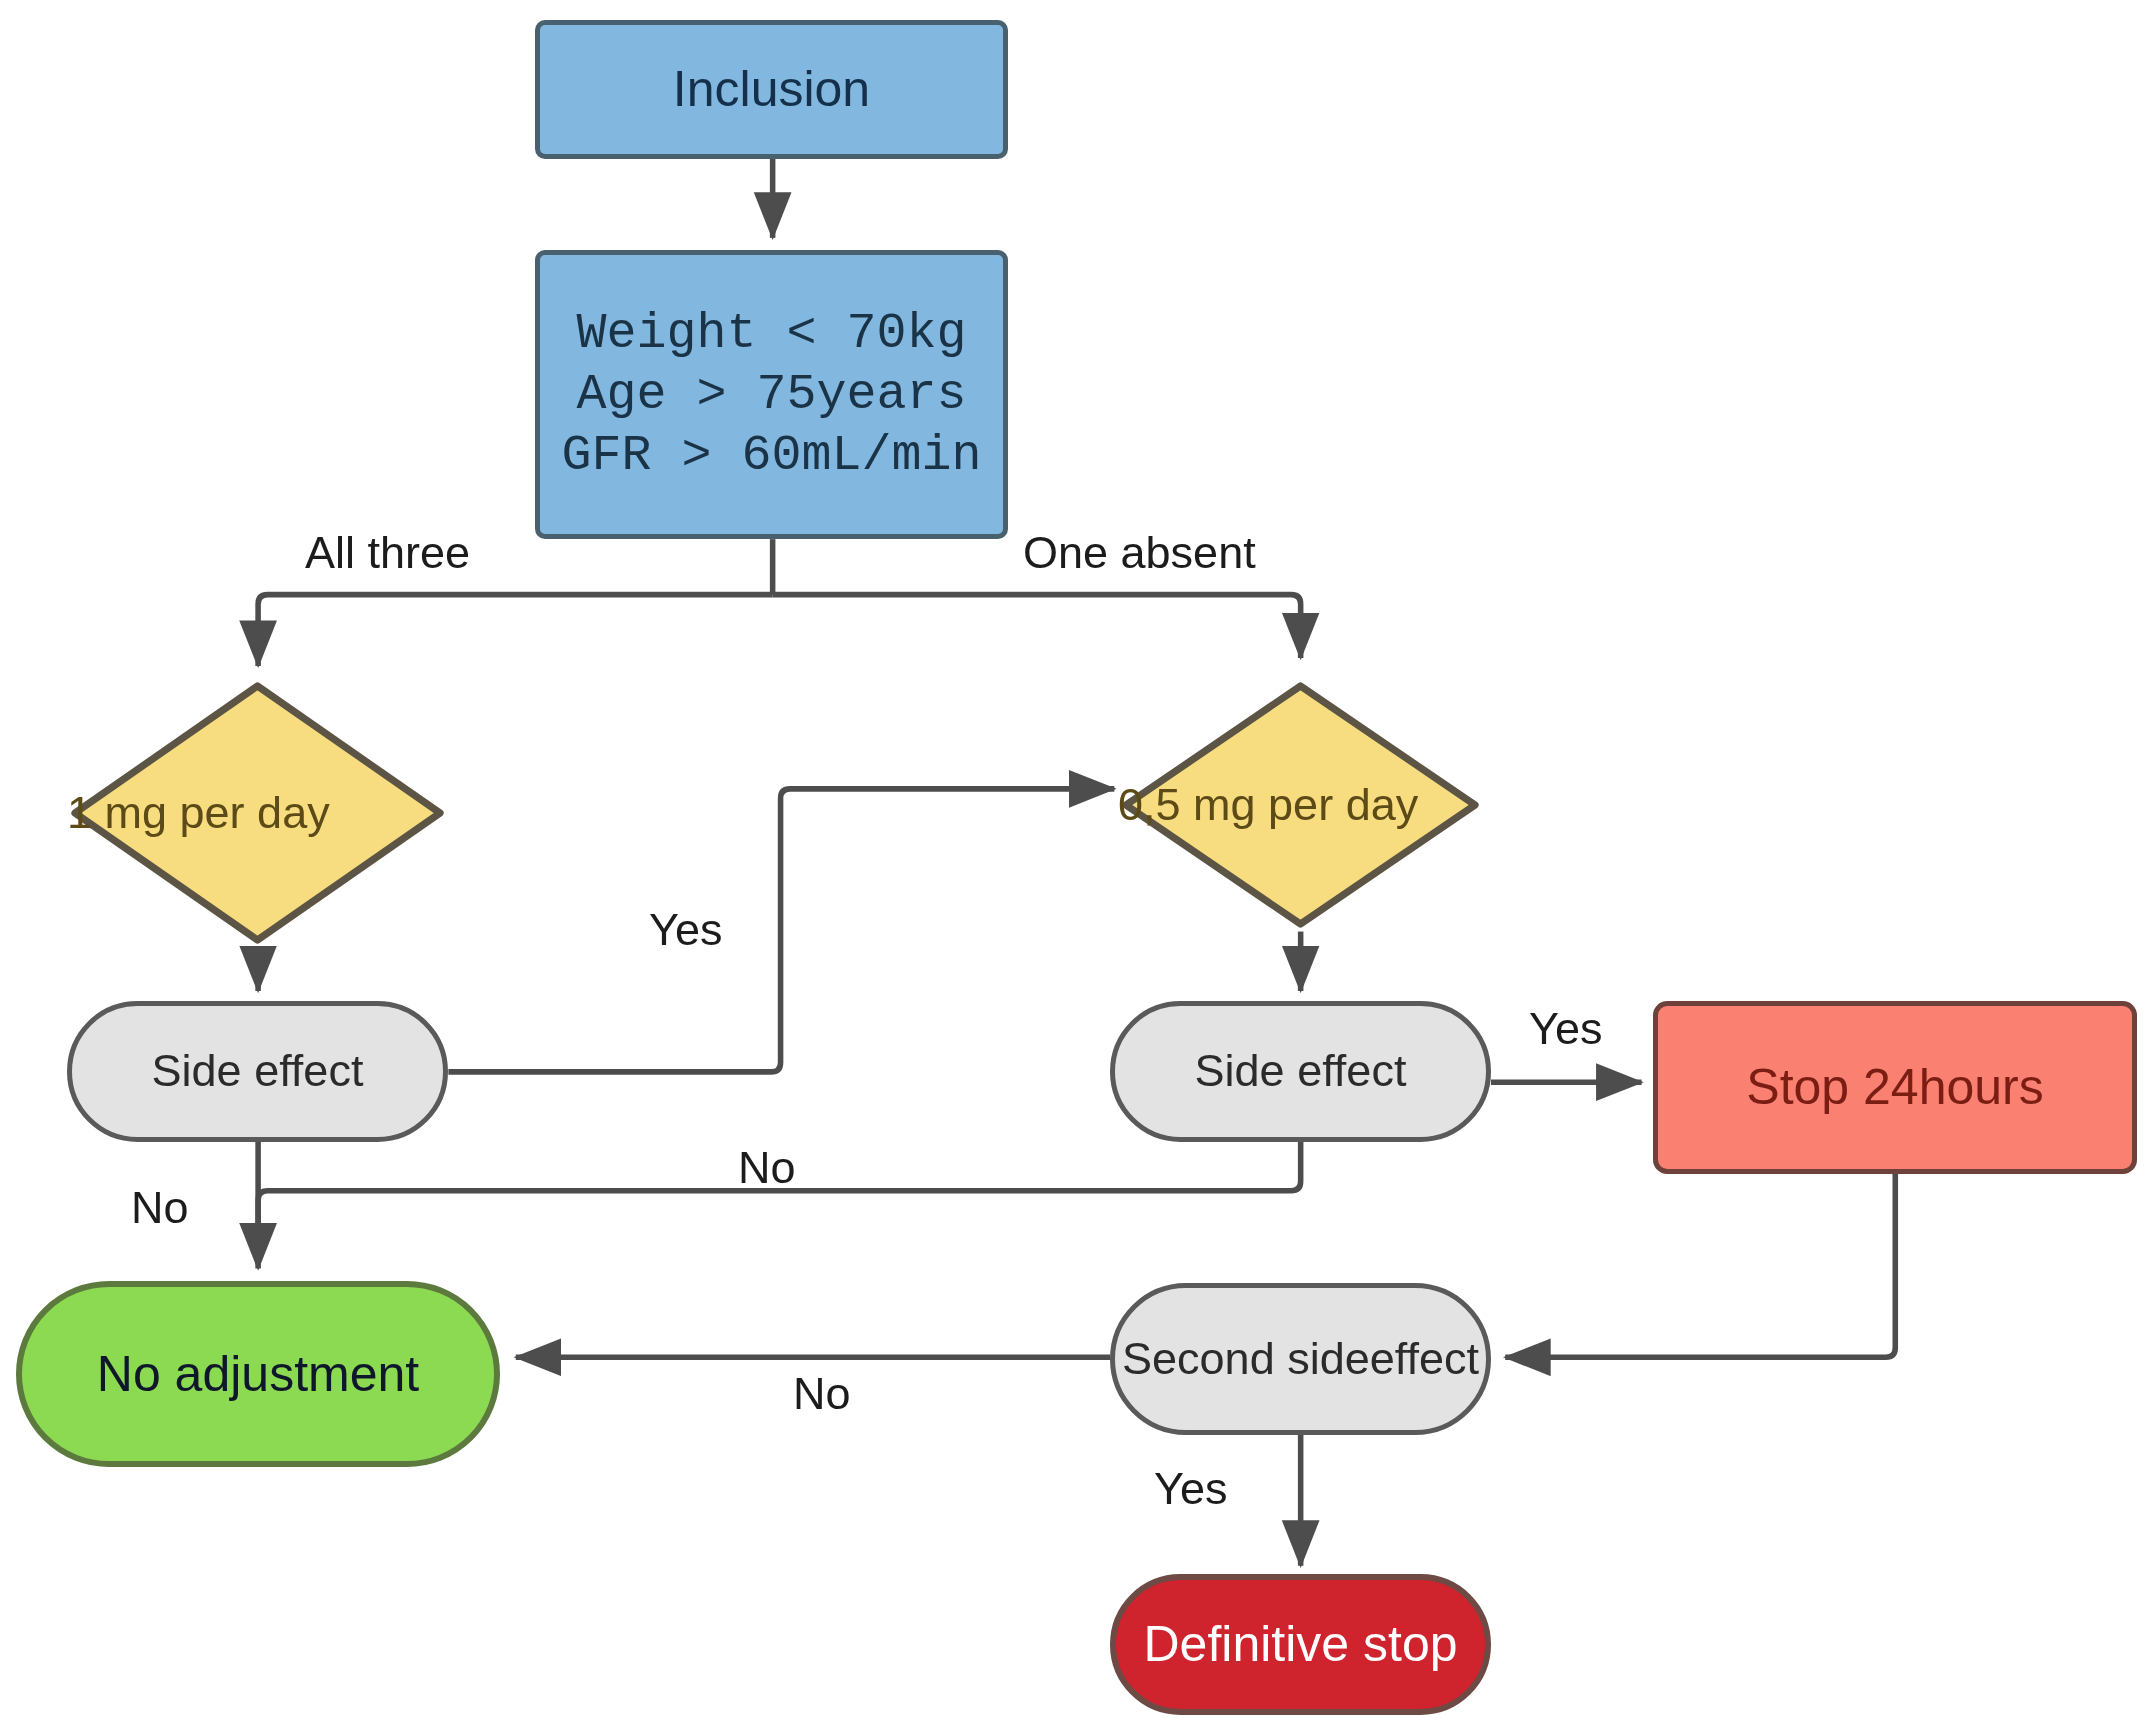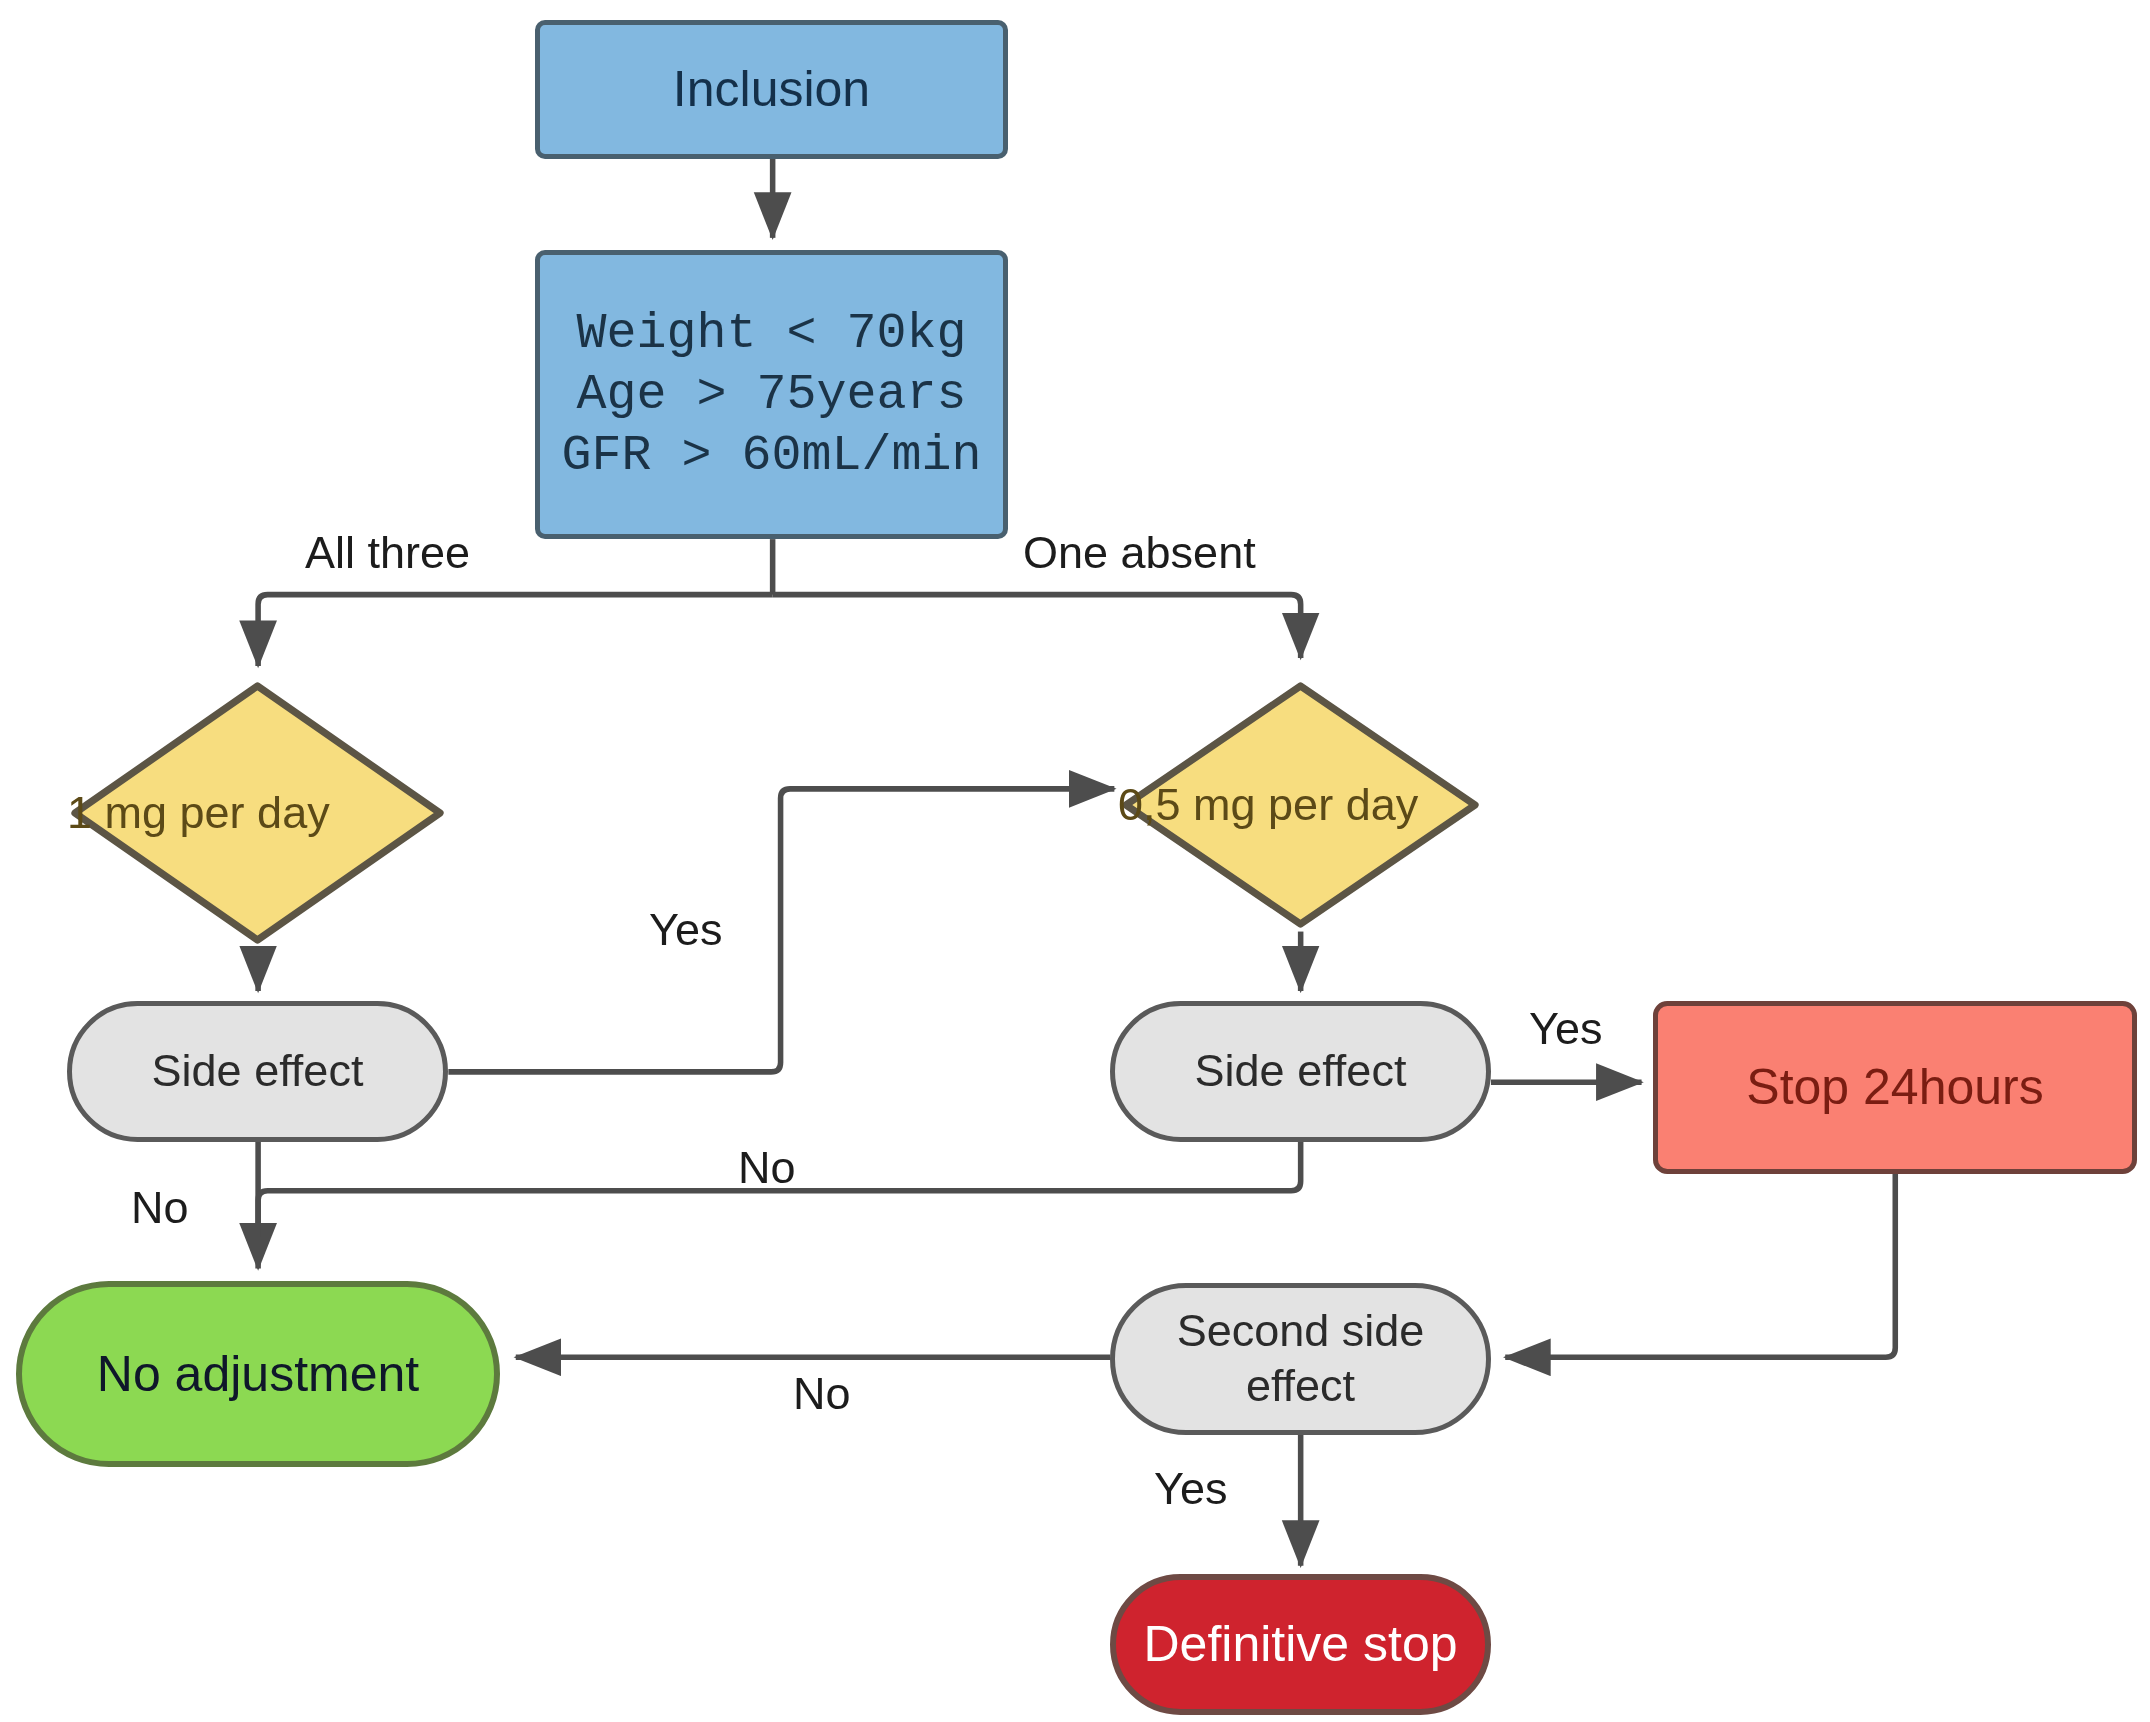--- a/index.html
+++ b/index.html
@@ -121,21 +121,21 @@
   </div>
 
   <div class="node rect n-stop24" style="left:1653px;top:1001px;width:484px;height:173px;">
     <span>Stop 24hours</span>
   </div>
 
   <div class="node stadium n-noadjust" style="left:16px;top:1281px;width:484px;height:186px;">
     <span>No adjustment</span>
   </div>
 
-  <div class="node stadium" style="left:1110px;top:1283px;width:381px;height:152px;flex-direction:column;">
+  <div class="node stadium" style="left:1110px;top:1283px;width:381px;height:152px;">
     <span>Second side</span>
     <span>effect</span>
   </div>
 
   <div class="node stadium n-defstop" style="left:1110px;top:1574px;width:381px;height:141px;">
     <span>Definitive stop</span>
   </div>
 
   <div class="elabel" style="left:305px;top:527px;">All three</div>
 

